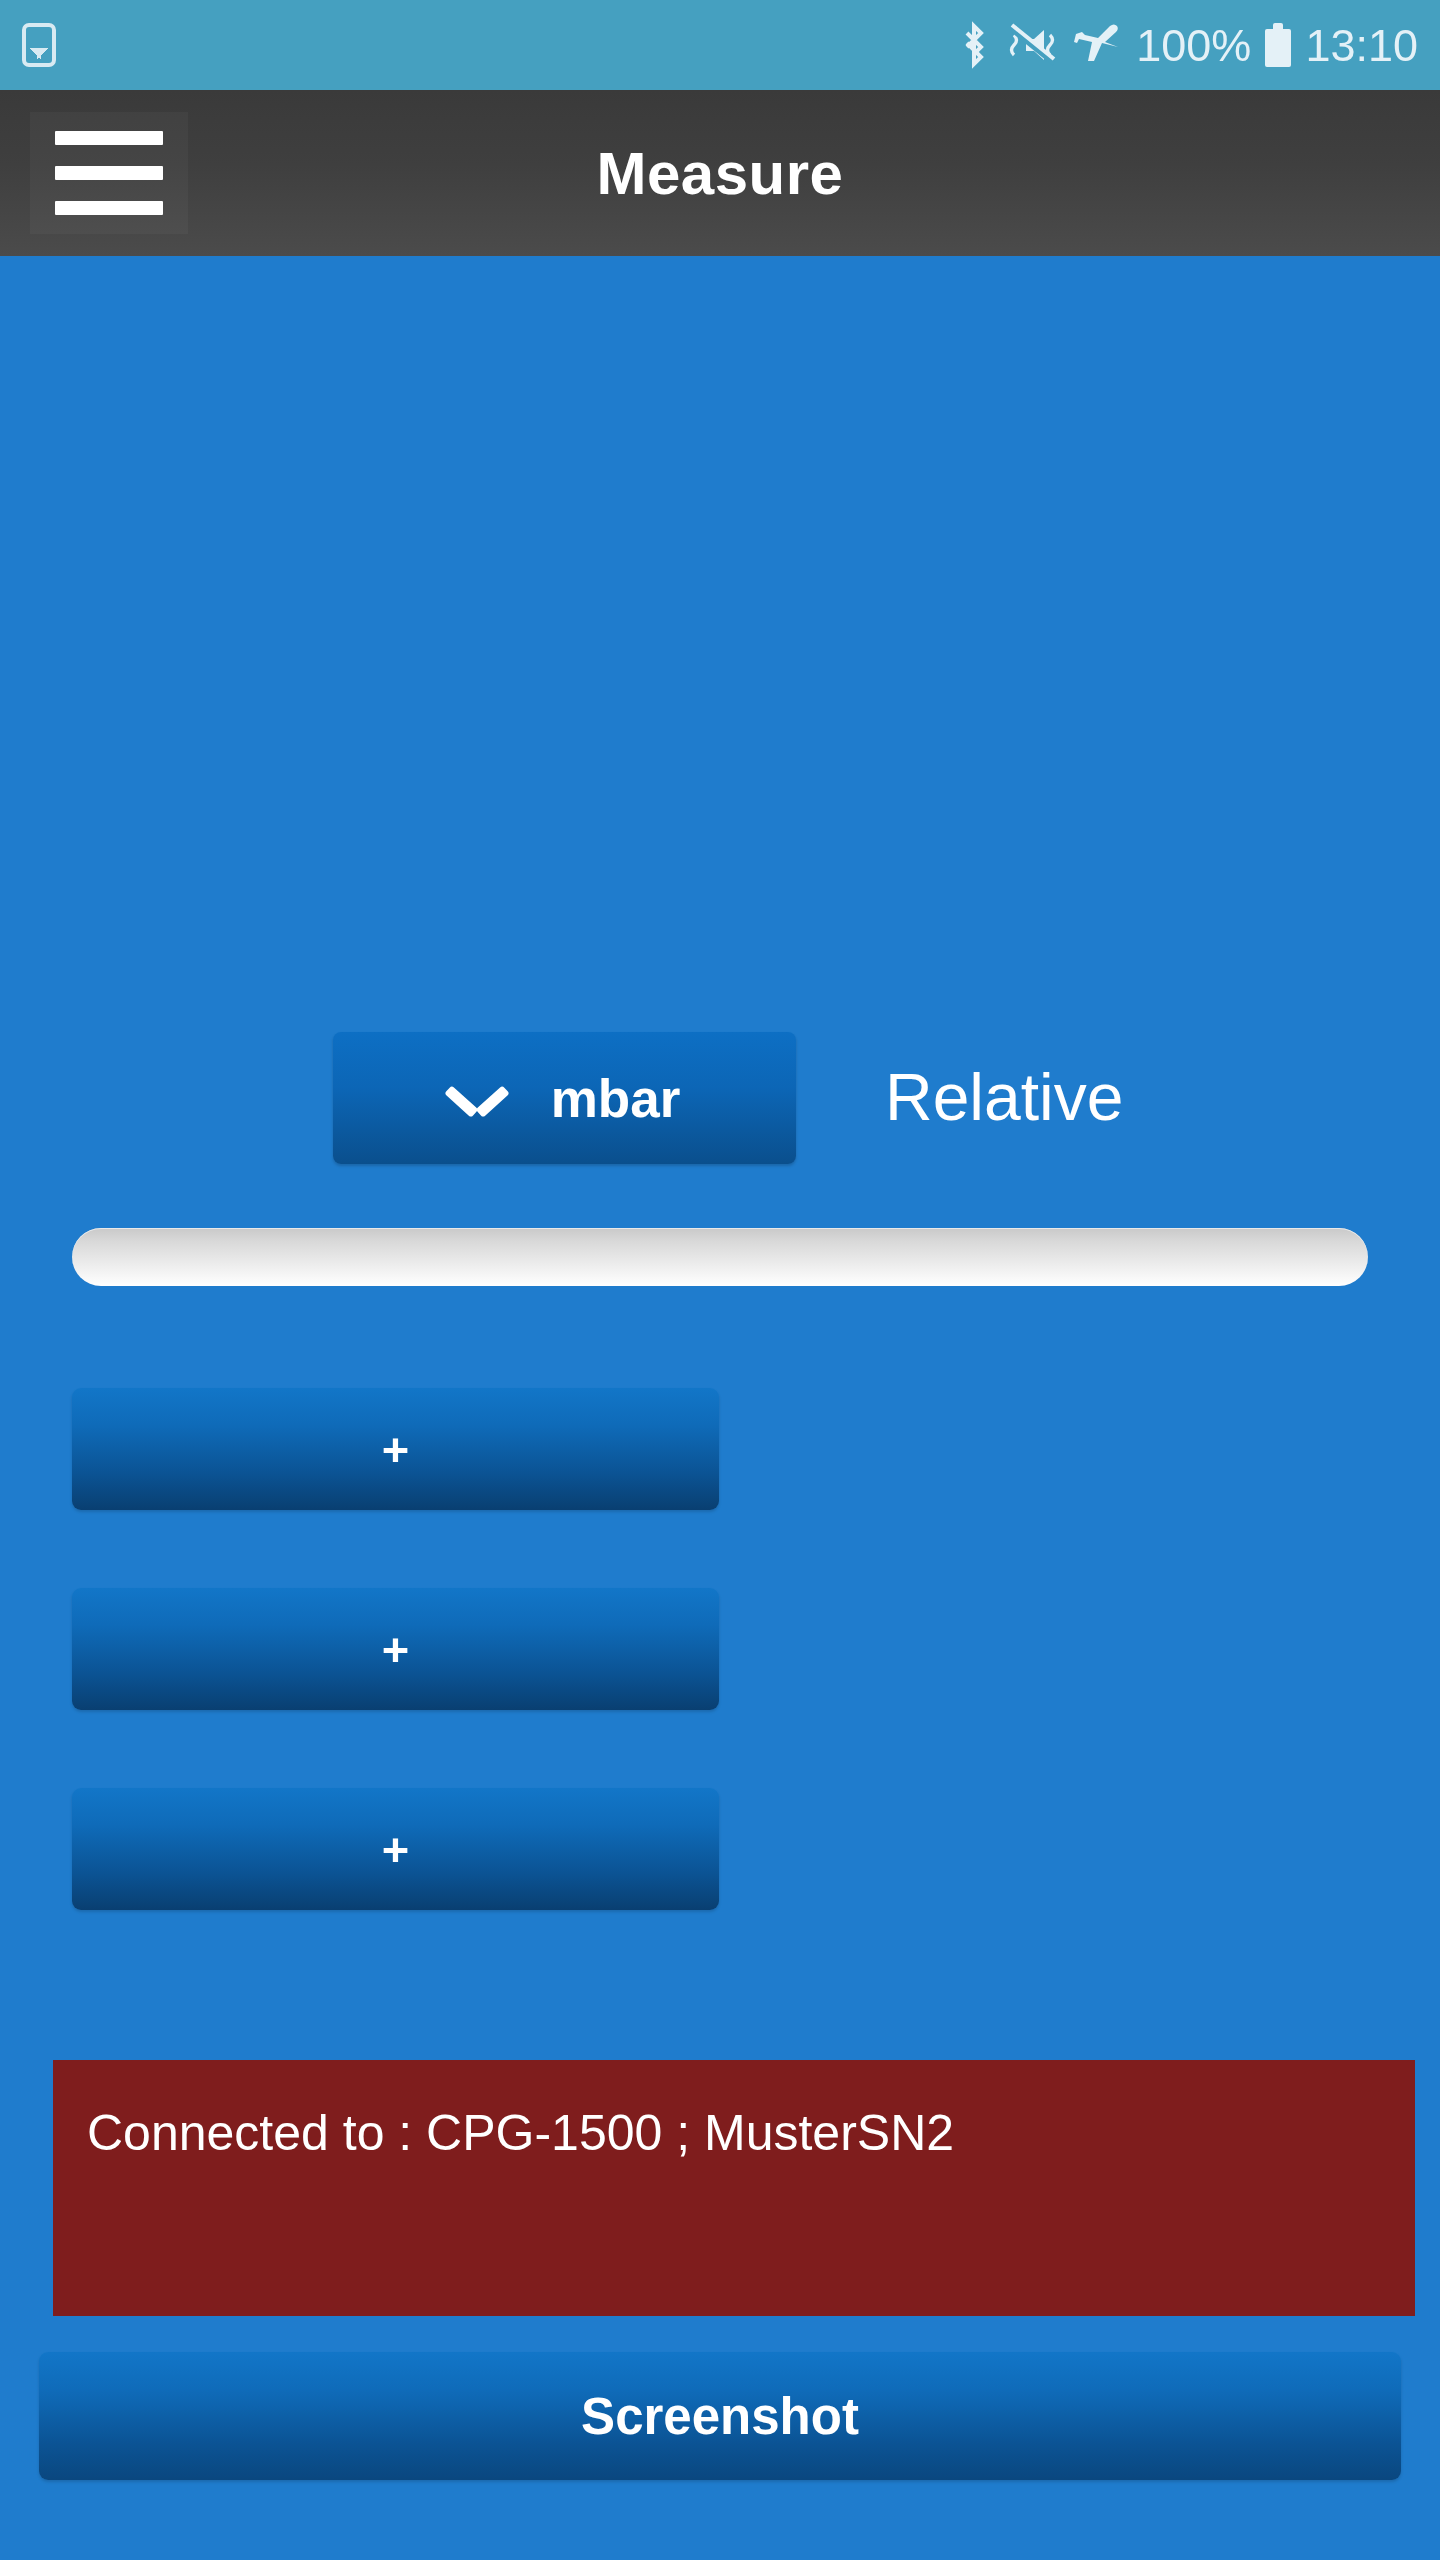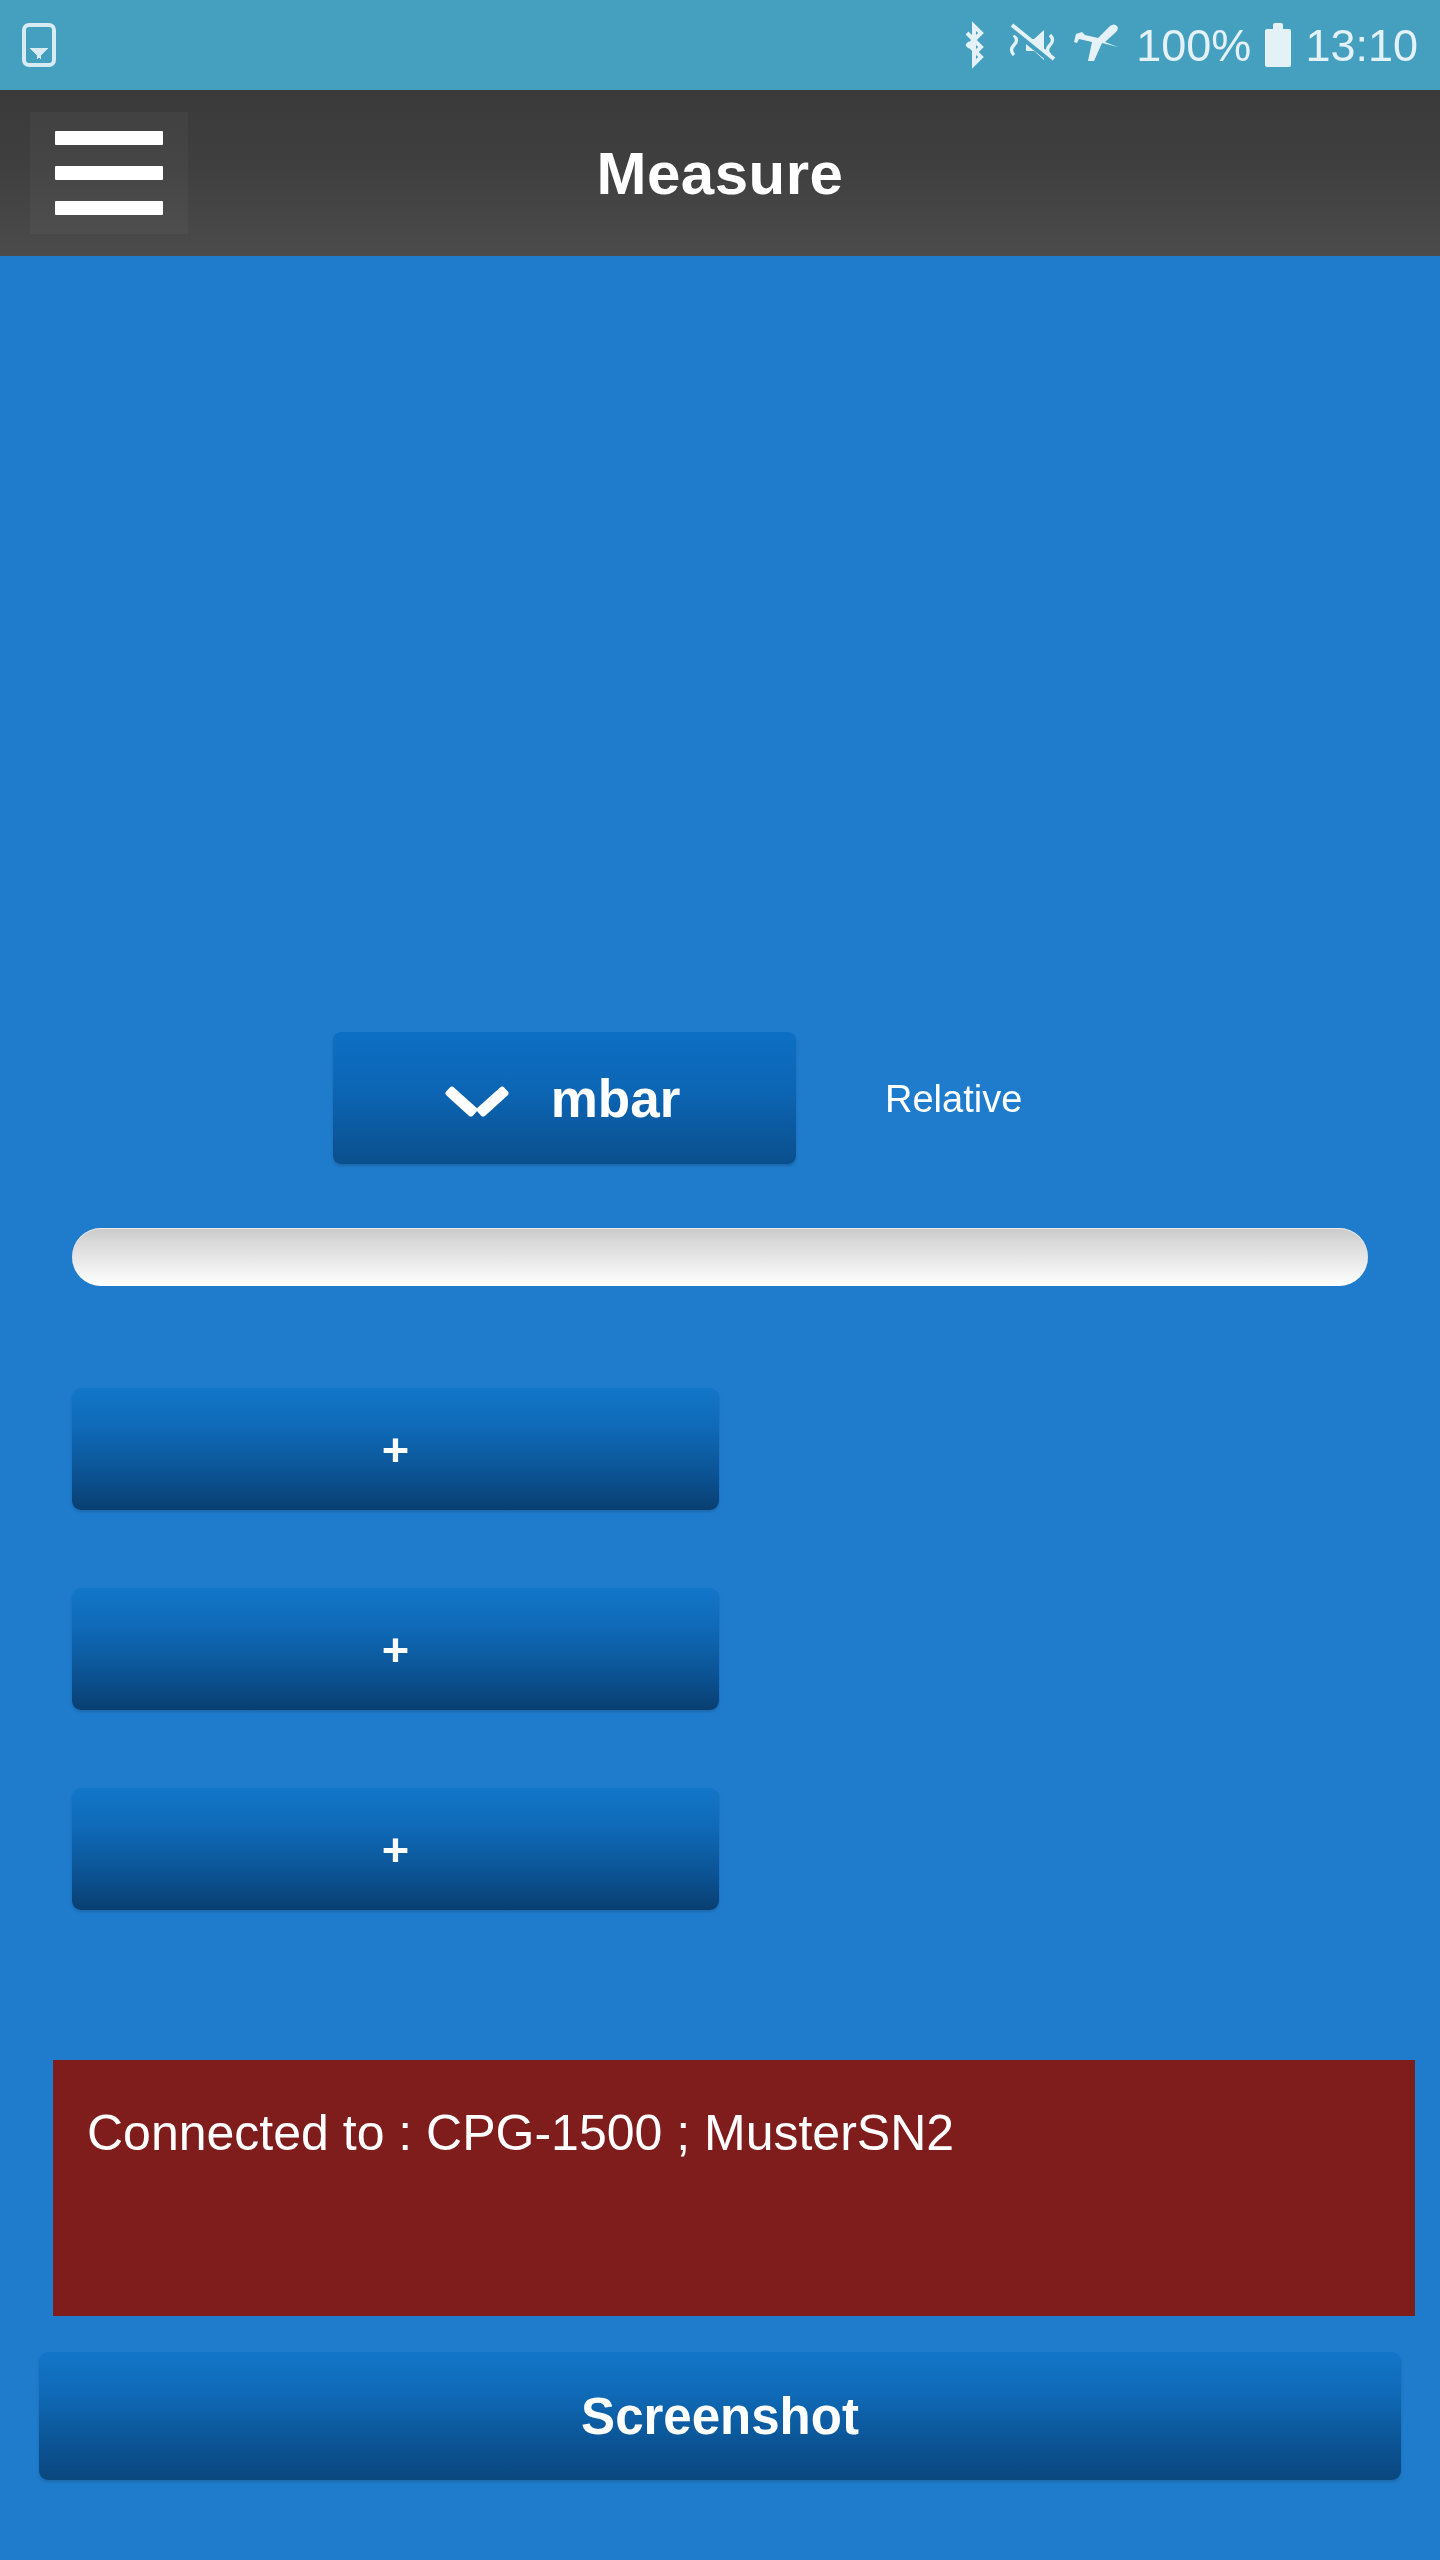--- a/index.html
+++ b/index.html
@@ -208,23 +208,23 @@
   }
   .unit-label {
     color: #ffffff;
     font-size: 53px;
     font-weight: bold;
     line-height: 1;
   }
   .relative-label {
     position: absolute;
     left: 885px;
-    top: 48px;
-    color: #ffffff;
-    font-size: 38px;
+    top: 32px;
+    color: #ffffff;
+    font-size: 66px;
     font-weight: 400;
     line-height: 1;
     white-space: nowrap;
   }
 
   
   .slider-track {
     position: absolute;
     left: 72px;
     top: 1228px;

